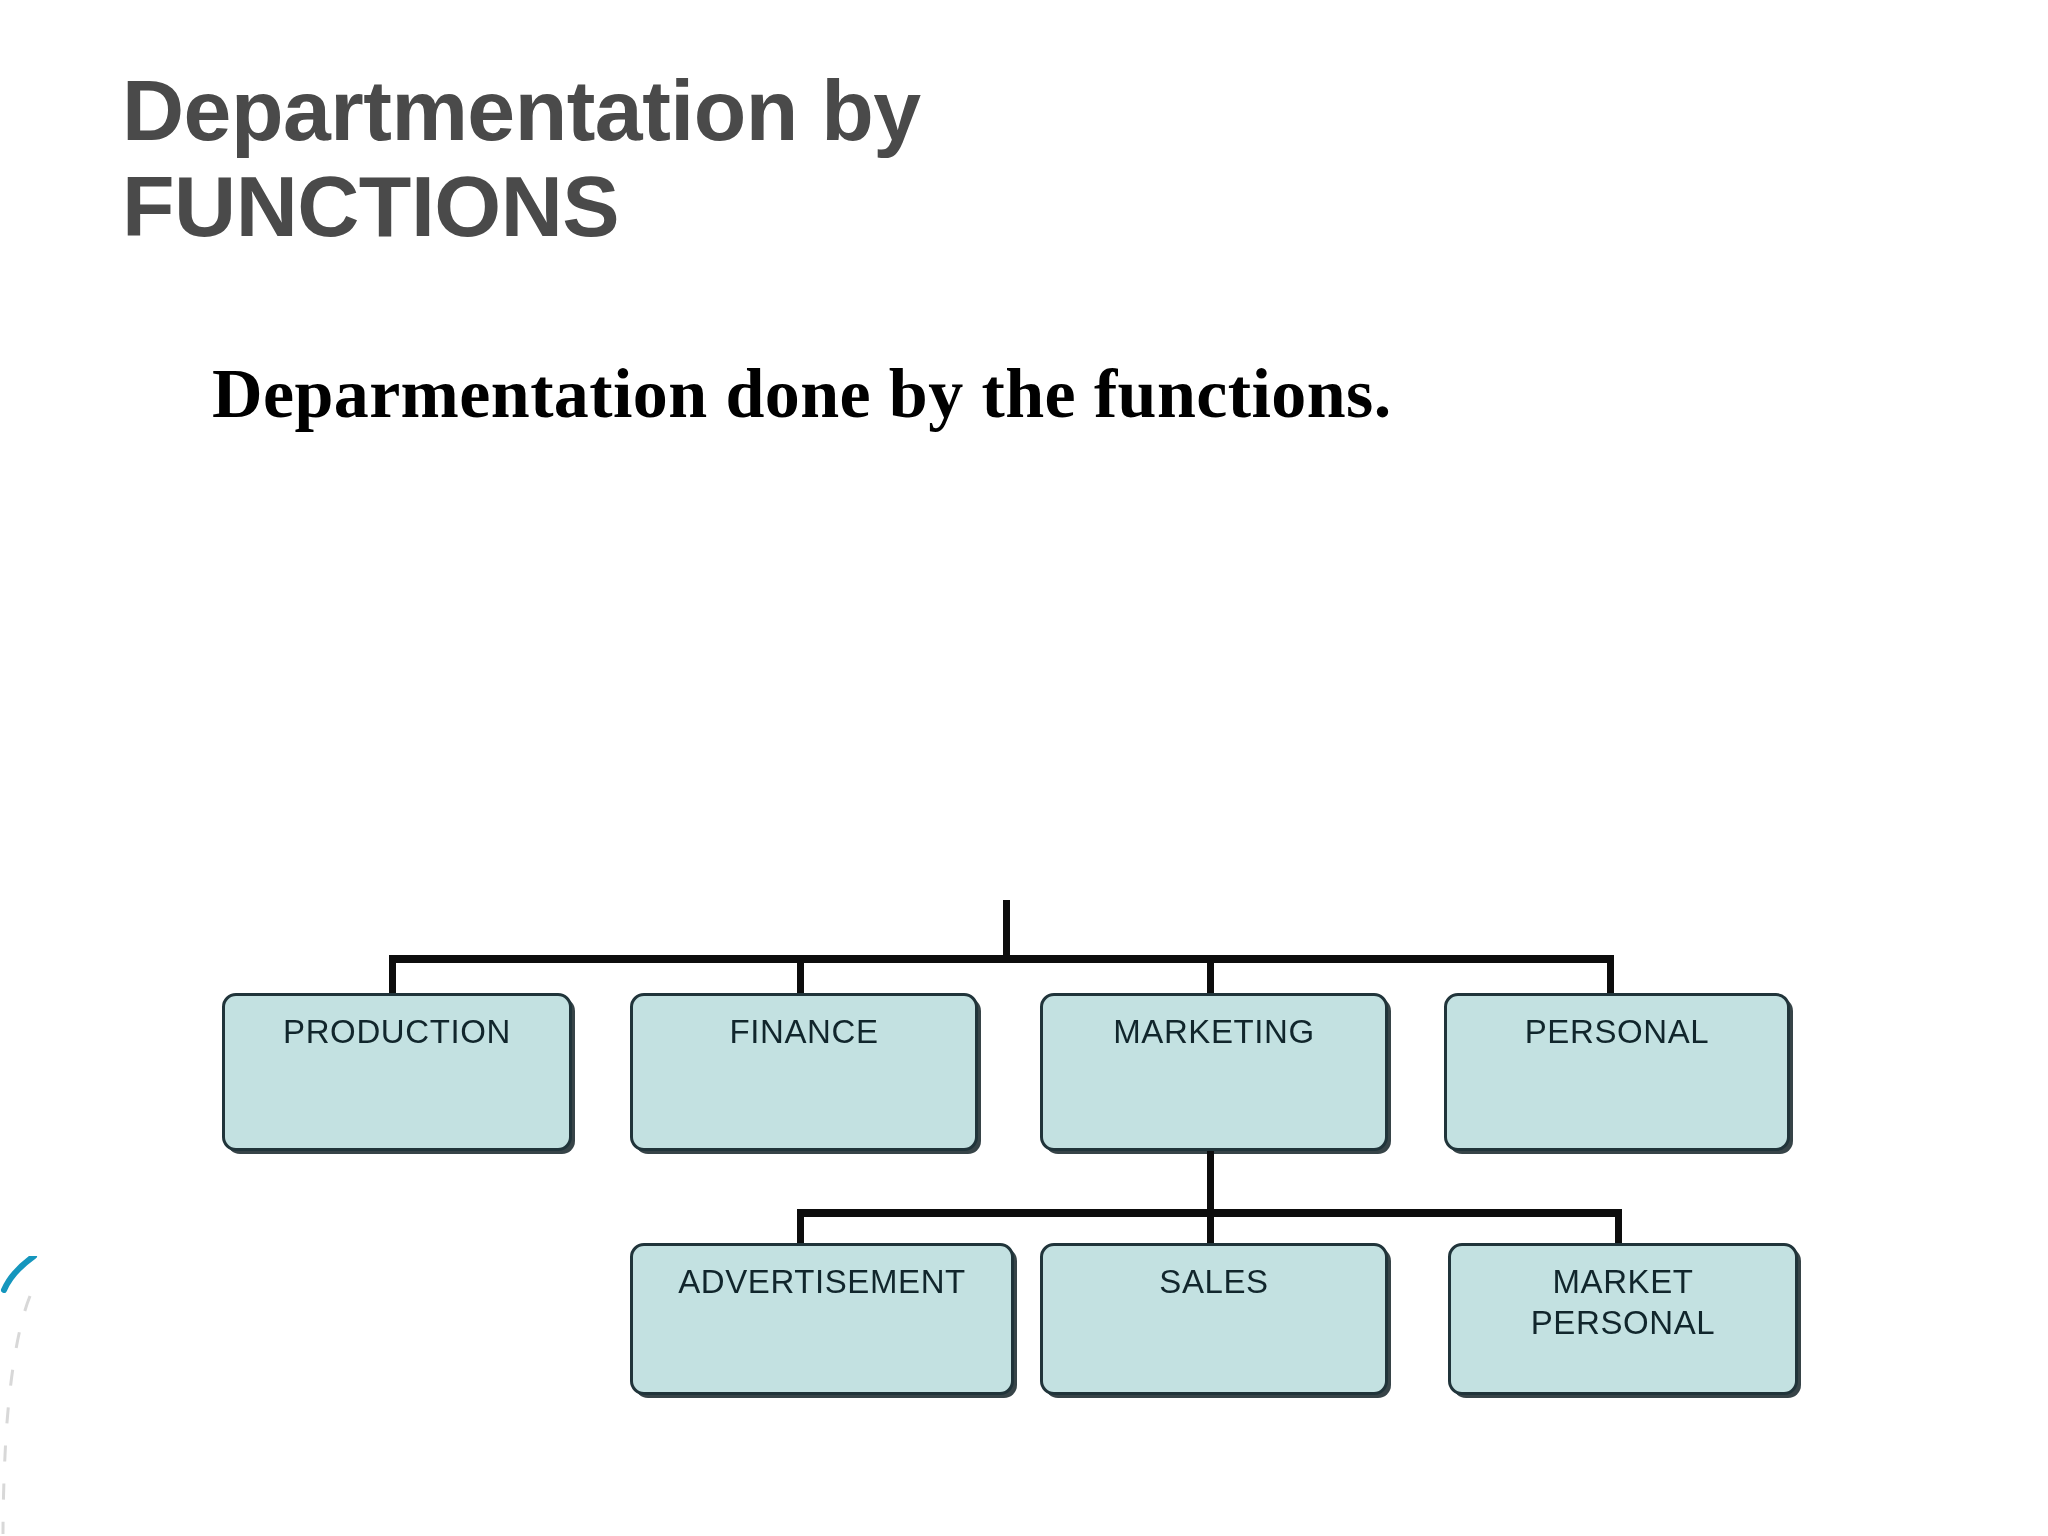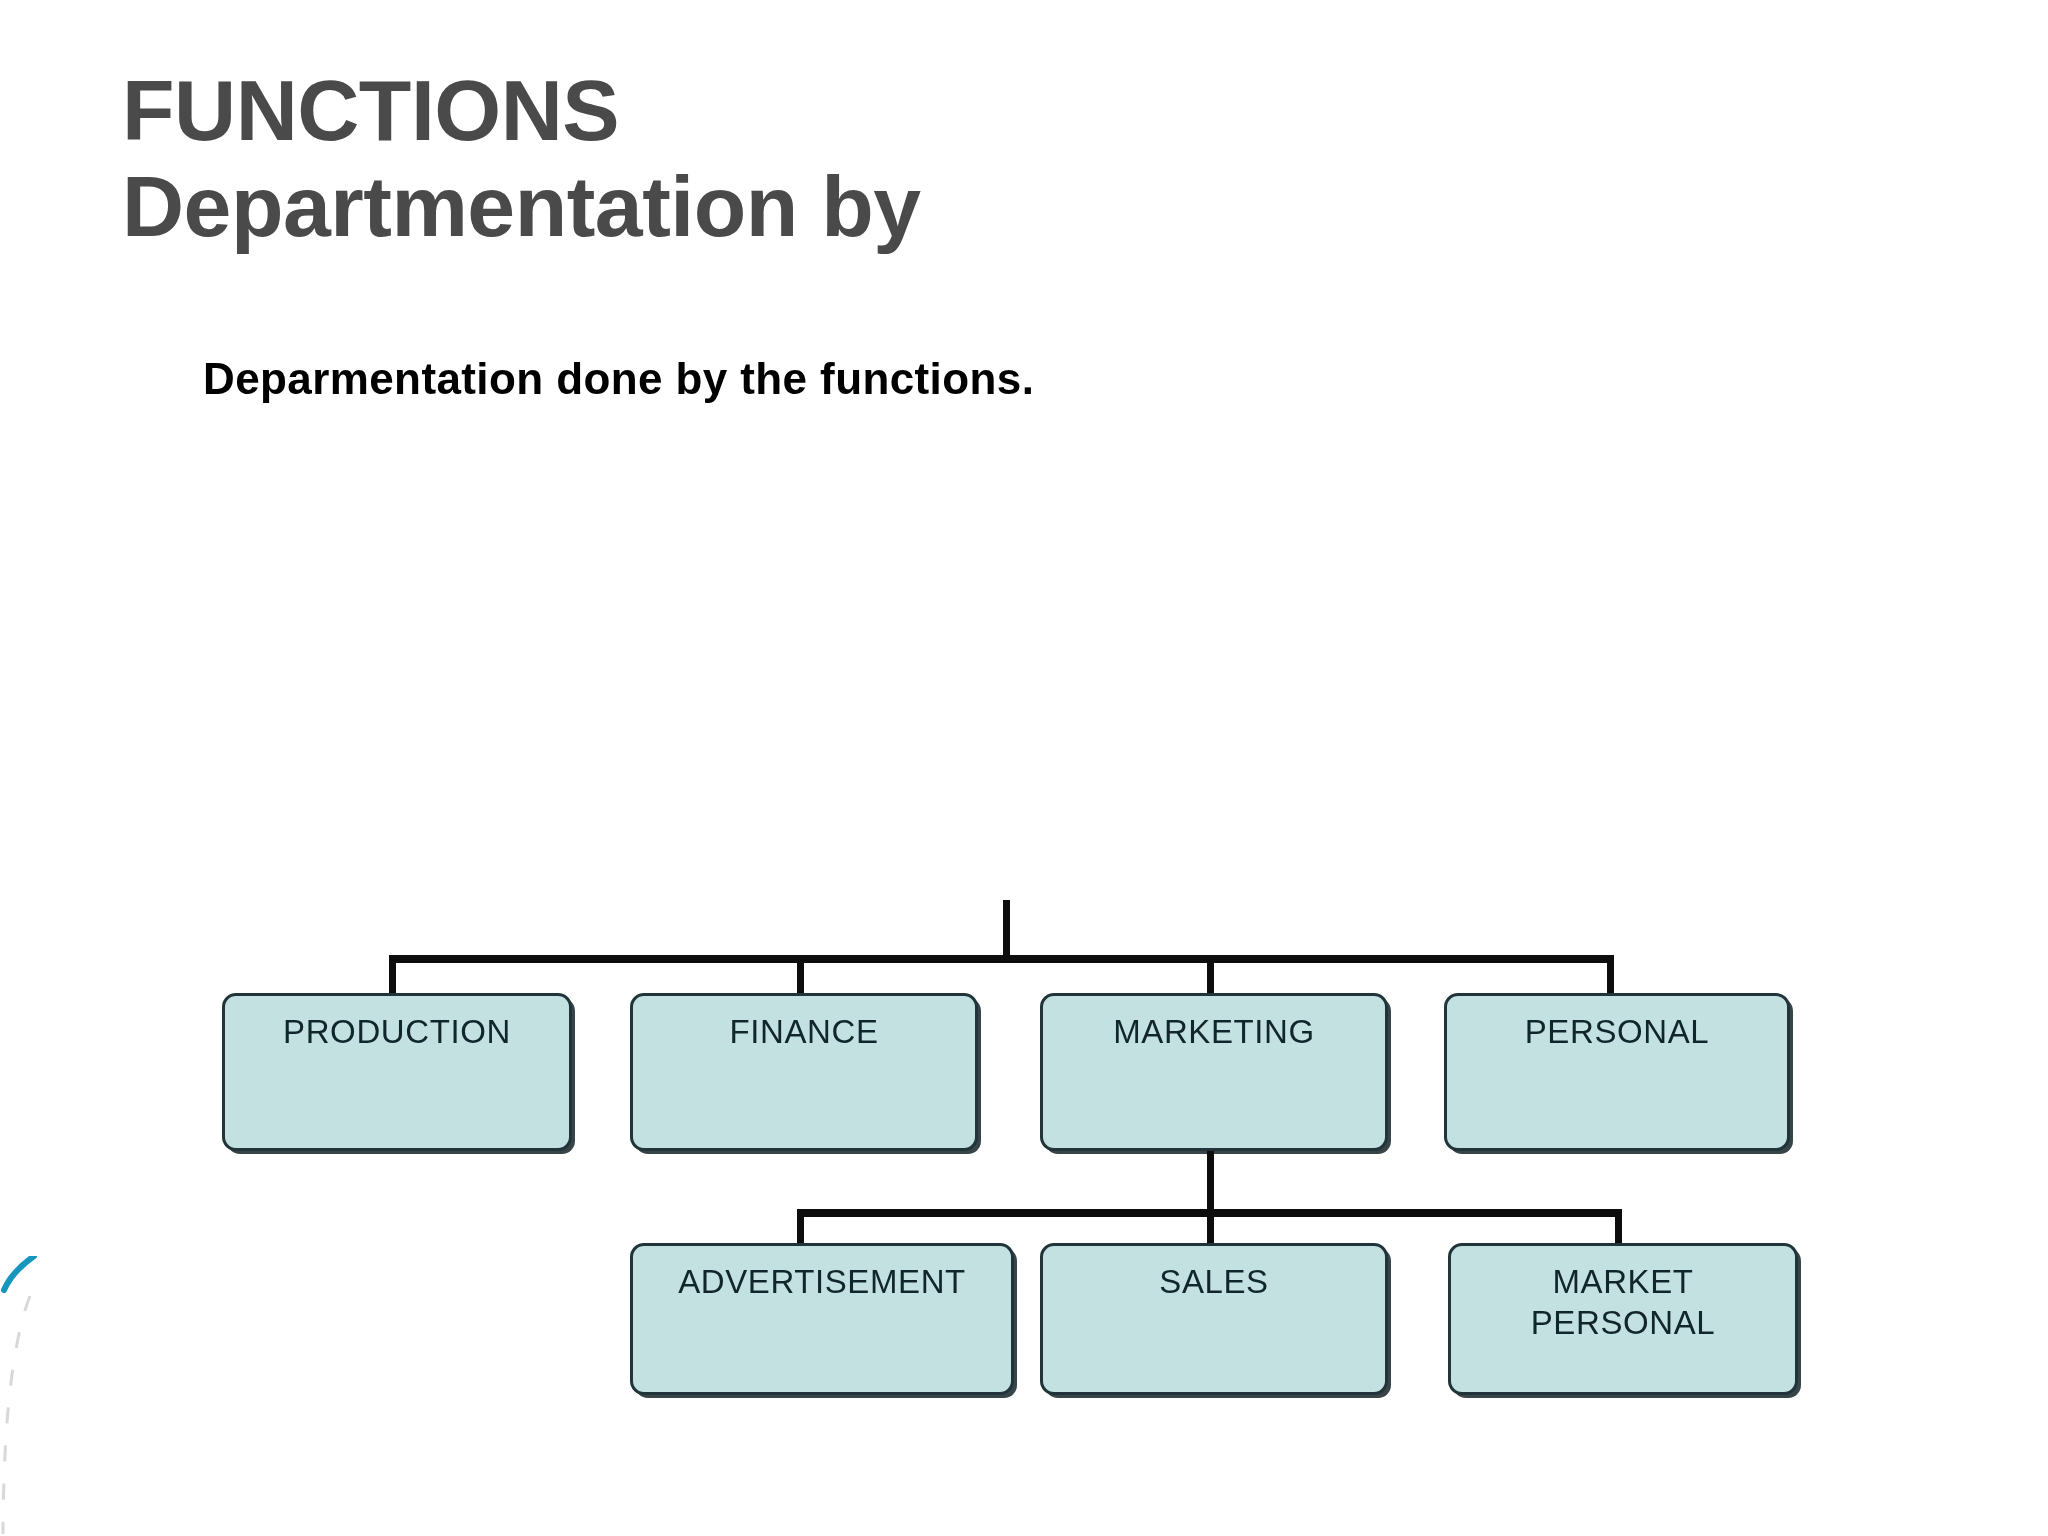--- a/index.html
+++ b/index.html
@@ -44,25 +44,25 @@
     font-weight: bold;
     font-size: 86px;
     line-height: 1.12;
     color: #4a4a4a;
     letter-spacing: -0.5px;
     white-space: nowrap;
   }
 
   .subtitle {
     position: absolute;
-    left: 203px;
+    left: 212px;
     top: 355px;
-    font-family: Liberation Sans, sans-serif;
+    font-family: Liberation Serif, serif;
     font-weight: bold;
-    font-size: 44px;
+    font-size: 70px;
     line-height: 1.1;
     color: #000000;
     letter-spacing: 0.4px;
     white-space: nowrap;
   }
 
   
   #orgchart {
     position: absolute;
     left: 0;
@@ -105,22 +105,22 @@
 <body>
 
 <div id="slide">
 
   <svg class="deco-swoosh" viewBox="0 0 70 280" aria-hidden="true">
     <path d="M34 0 C 20 10, 10 20, 4 34" stroke="#1596bd" stroke-width="6" fill="none" stroke-linecap="round"></path>
     <path d="M30 40 C 18 70, 10 120, 6 180 C 4 215, 3 250, 3 278" stroke="#d8d8d8" stroke-width="3" fill="none" stroke-dasharray="16 22"></path>
   </svg>
 
   <div class="title-block">
+    <div class="title-line">Departmentation by</div>
     <div class="title-line">FUNCTIONS</div>
-    <div class="title-line">Departmentation by</div>
   </div>
 
   <div class="subtitle">Deparmentation done by the functions.</div>
 
   <div id="orgchart">
 
 
     <div class="connector vert" style="left:1003px; top:900px; height:62px;"></div>
 
     <div class="connector horiz" style="left:392px; top:955px; width:1222px;"></div>

